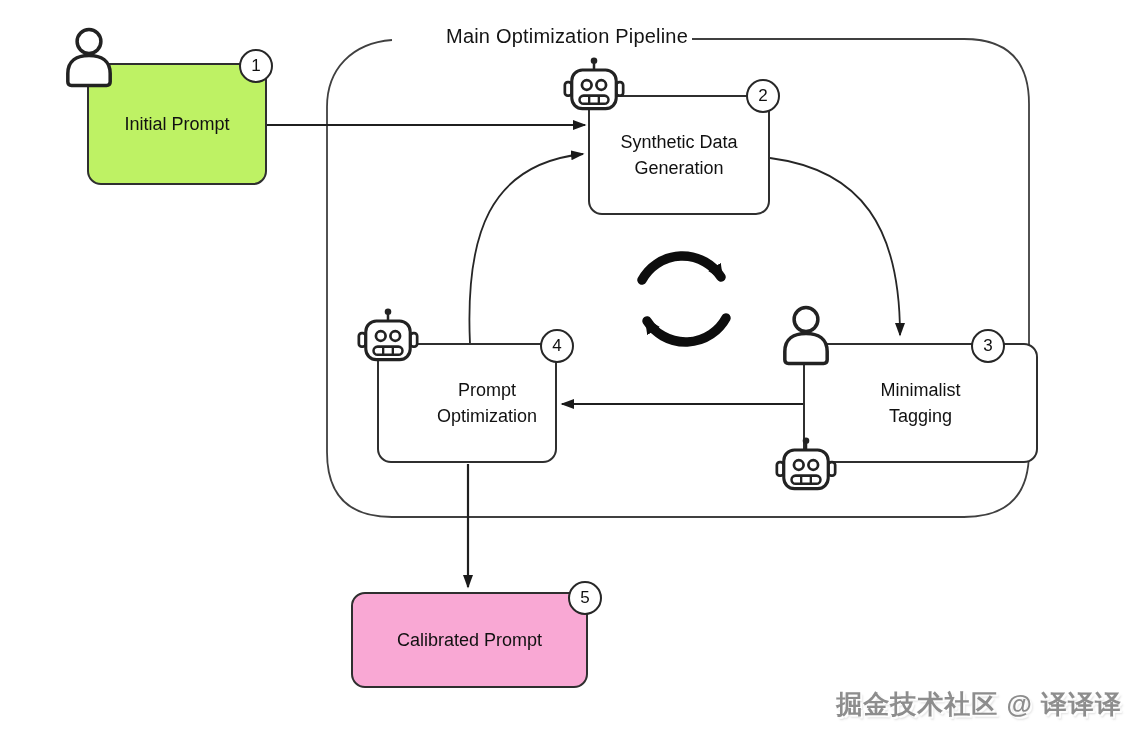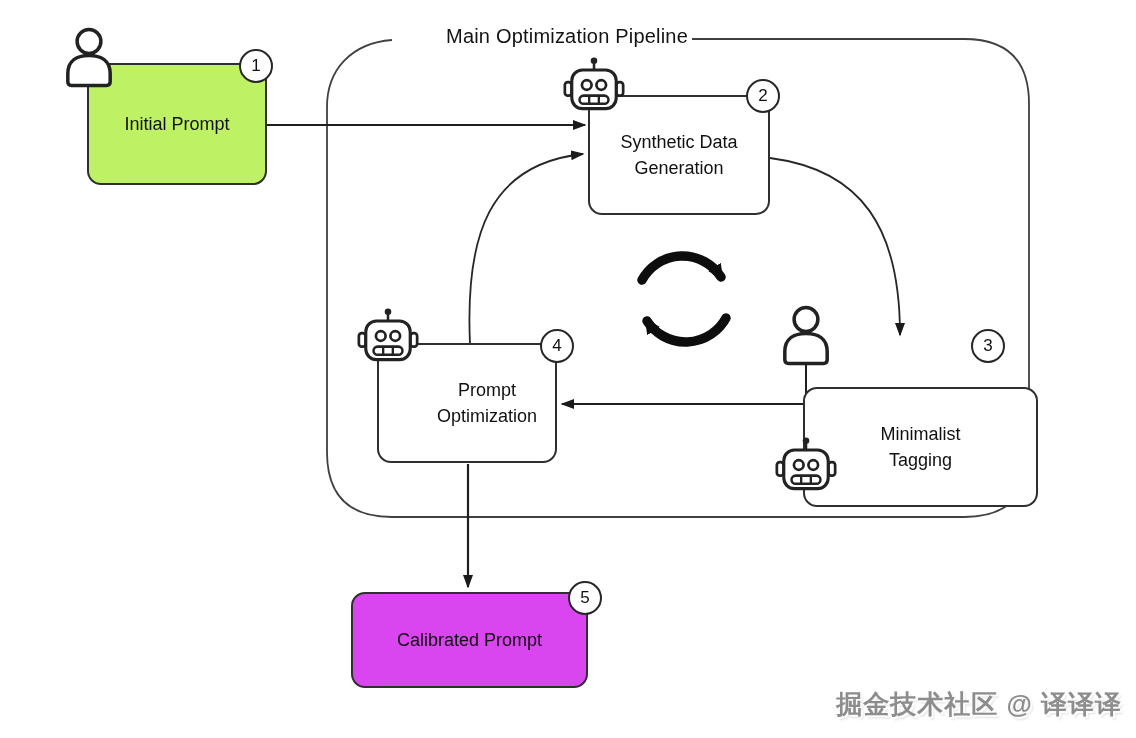--- a/index.html
+++ b/index.html
@@ -112,29 +112,29 @@
   <div class="diagram-title">Main Optimization Pipeline</div>
 
   <div class="node" style="left: 87px; top: 63px; width: 180px; height: 122px; background-color: #bef264; text-align: center;">
     <span class="lbl">Initial Prompt</span>
   </div>
 
   <div class="node" style="left:588px; top:95px; width:182px; height:120px;">
     <span class="lbl w150">Synthetic Data Generation</span>
   </div>
 
-  <div class="node" style="left:803px; top:343px; width:235px; height:120px;margin-top:44px;">
+  <div class="node" style="left:803px; top:343px; width:235px; height:120px;">
     <span class="lbl w130">Minimalist Tagging</span>
   </div>
 
   <div class="node" style="left:377px; top:343px; width:180px; height:120px;padding-left:40px;">
     <span class="lbl w130">Prompt Optimization</span>
   </div>
 
-  <div class="node" style="left: 351px; top: 592px; width: 237px; height: 96px; background-color: #d946ef; text-align: right;">
+  <div class="node" style="left: 351px; top: 592px; width: 237px; height: 96px; background-color: #f9a8d4; text-align: right;">
     <span class="lbl">Calibrated Prompt</span>
   </div>
 
   <span class="icon-wrap" style="left:60px; top:26px;">
     <svg width="58" height="62" viewBox="0 0 56 60">
       <circle cx="28" cy="15" r="11.5" fill="#ffffff" stroke="#222222" stroke-width="3.4"></circle>
       <path d="M7.5,54 L7.5,46 C7.5,33.5 16.5,28.5 28,28.5 C39.5,28.5 48.5,33.5 48.5,46 L48.5,54 Q48.5,57.5 45,57.5 L11,57.5 Q7.5,57.5 7.5,54 Z" fill="#ffffff" stroke="#222222" stroke-width="3.4"></path>
     </svg>
   </span>
 

